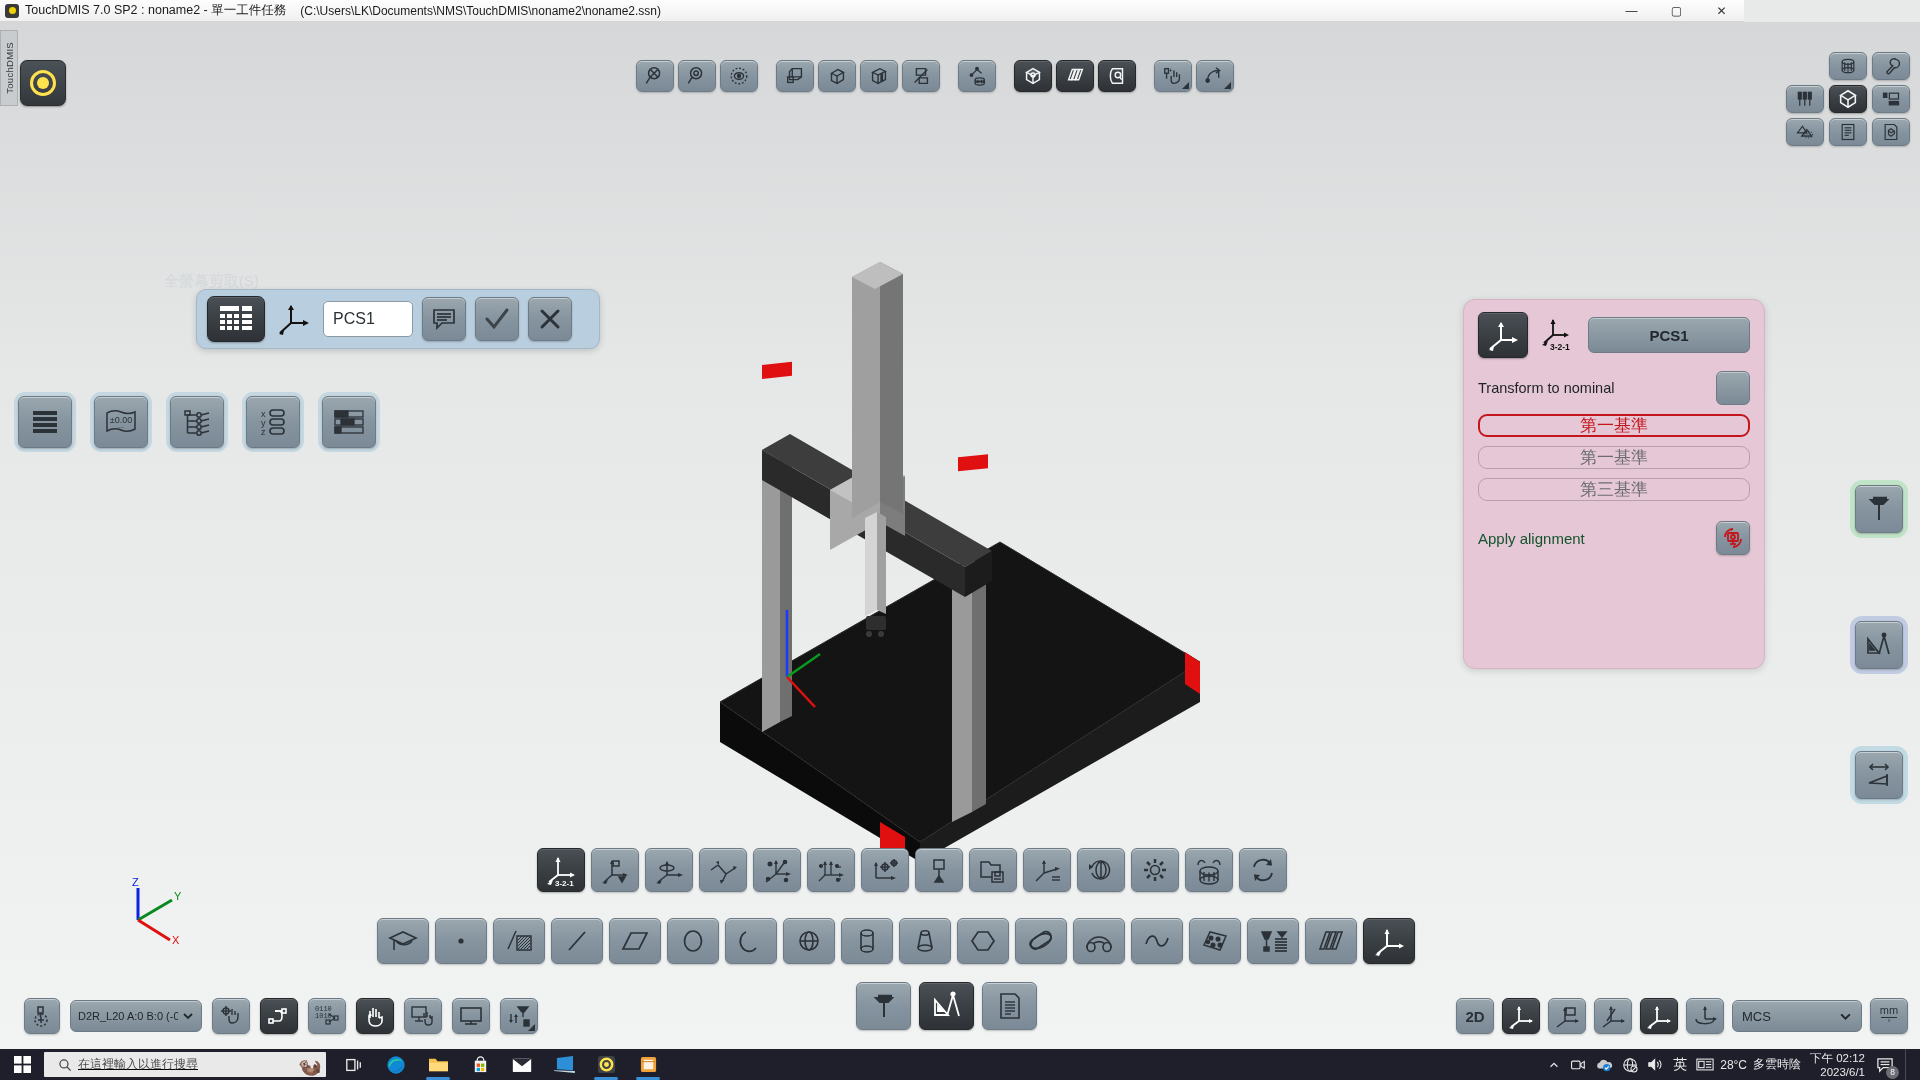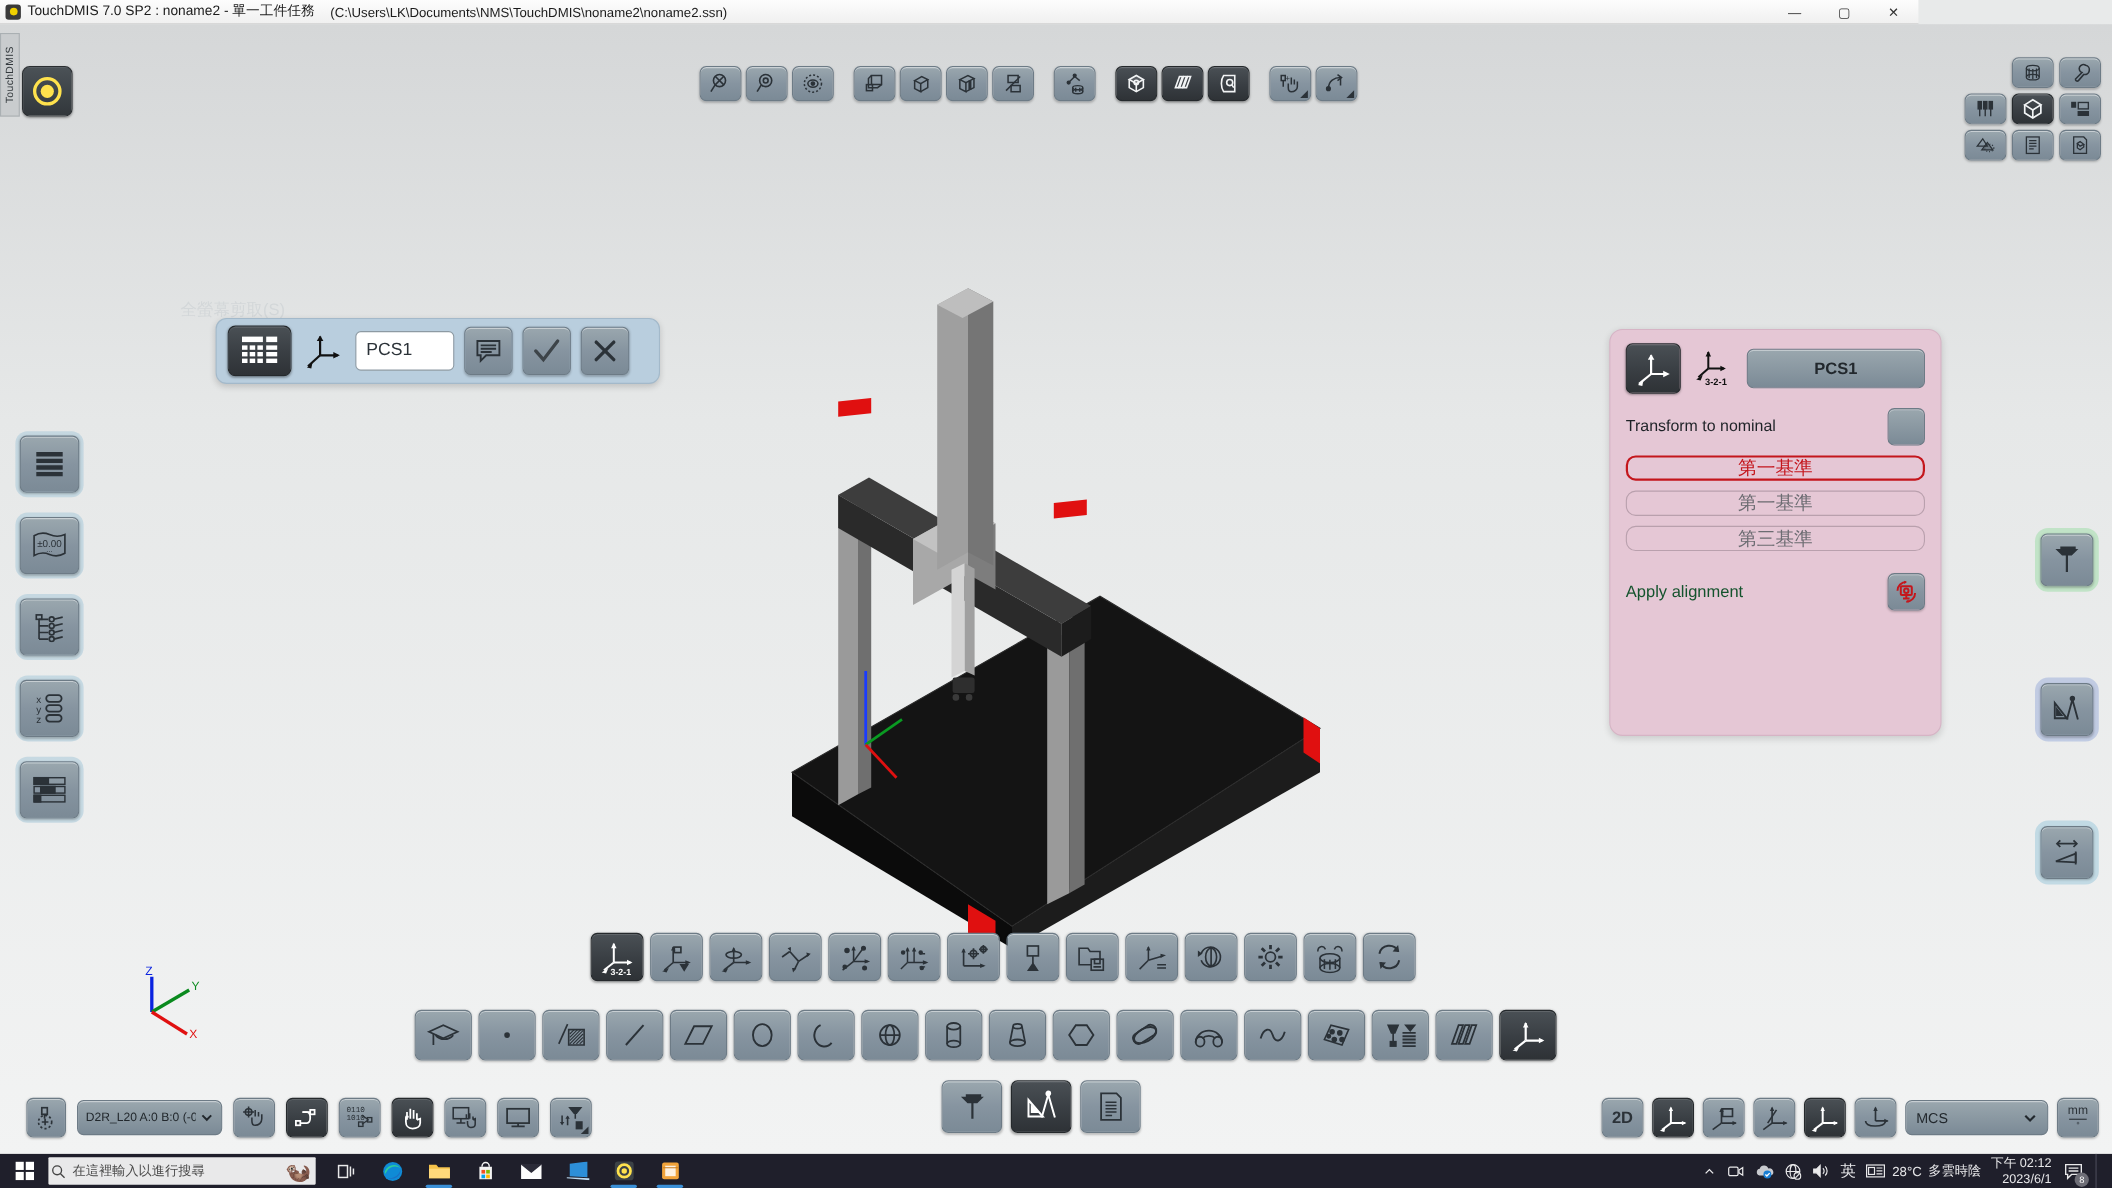--- a/index.html
+++ b/index.html
@@ -81,21 +81,21 @@
   .toptools { position:absolute; left:636px; top:38px; display:flex; gap:4px; }
   .toptools .btn { width:38px; height:32px; }
   .toptools .gap { width:10px; }
 
   
   .trgrid { position:absolute; right:10px; top:30px; display:grid; grid-template-columns:repeat(3,38px); gap:5px; justify-items:end; }
   .trgrid .btn { width:38px; height:28px; }
   .trgrid .spacer { width:38px; height:28px; }
 
   
-  .lsidebar { position:absolute; left:14px; top:370px; display:flex; flex-direction:column; gap:14px; }
+  .lsidebar { position:absolute; left:14px; top:370px; display:flex; flex-direction:row; gap:14px; }
   .lsidebar .halo {
     padding:4px; border-radius:11px; background:rgba(176,205,219,.62);
   }
   .lsidebar .btn { width:54px; height:52px; }
 
   
   .rfloat { position:absolute; right:12px; }
   .rfloat .halo { padding:5px; border-radius:12px; }
   .rfloat .btn { width:48px; height:48px; }
   .halo-green { background:rgba(186,226,193,.85); }
@@ -200,22 +200,22 @@
   
   .triad { position:absolute; left:112px; top:852px; width:80px; height:72px; }
 
   
   .taskbar {
     position:absolute; left:0; bottom:0; width:1920px; height:31px;
     background:#1f1f2b; display:flex; align-items:center;
   }
   .startbtn { width:44px; height:31px; display:flex; align-items:center; justify-content:center; }
   .searchbox {
-    width:243px; height:25px; background:#e9e9ea; border-radius:1px;
-    display:flex; align-items:center; gap:6px; padding:0 2px; position:relative; overflow:hidden;
+    width:282px; height:25px; background:#e9e9ea; border-radius:1px;
+    display:flex; align-items:center; gap:6px; padding:0 14px; position:relative; overflow:hidden;text-decoration:underline;
   }
   .searchbox .ph { font-size:12px; color:#4a4a4a; white-space:nowrap; }
   .searchbox .otter { position:absolute; right:4px; bottom:-1px; font-size:19px; }
   .tbicons { display:flex; align-items:center; gap:2px; margin-left:8px; }
   .tbicon { width:40px; height:31px; display:flex; align-items:center; justify-content:center; position:relative; }
   .tbicon.active::after {
     content:''; position:absolute; bottom:0; left:8px; right:8px; height:3px; background:#3a8fd6; border-radius:2px;
   }
   .tray { margin-left:auto; display:flex; align-items:center; gap:9px; padding-right:8px; color:#e8e8ea; }
   .tray .weather { display:flex; align-items:center; gap:6px; font-size:12px; }

